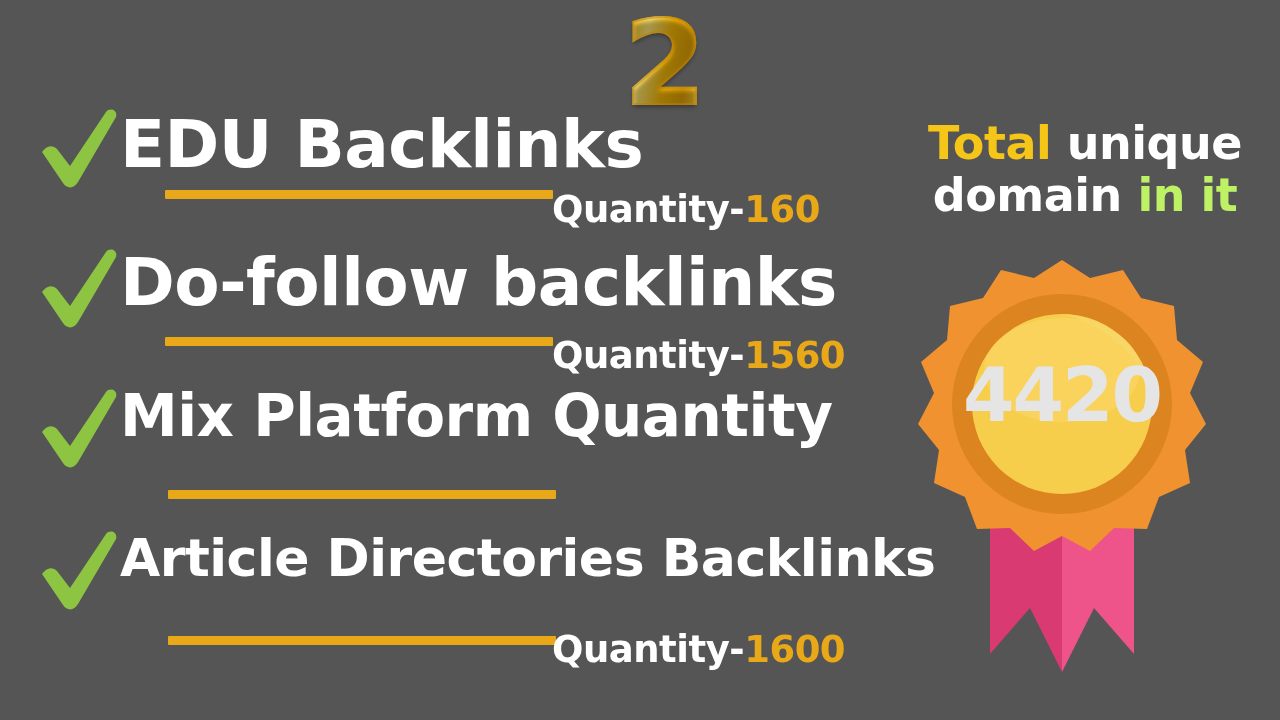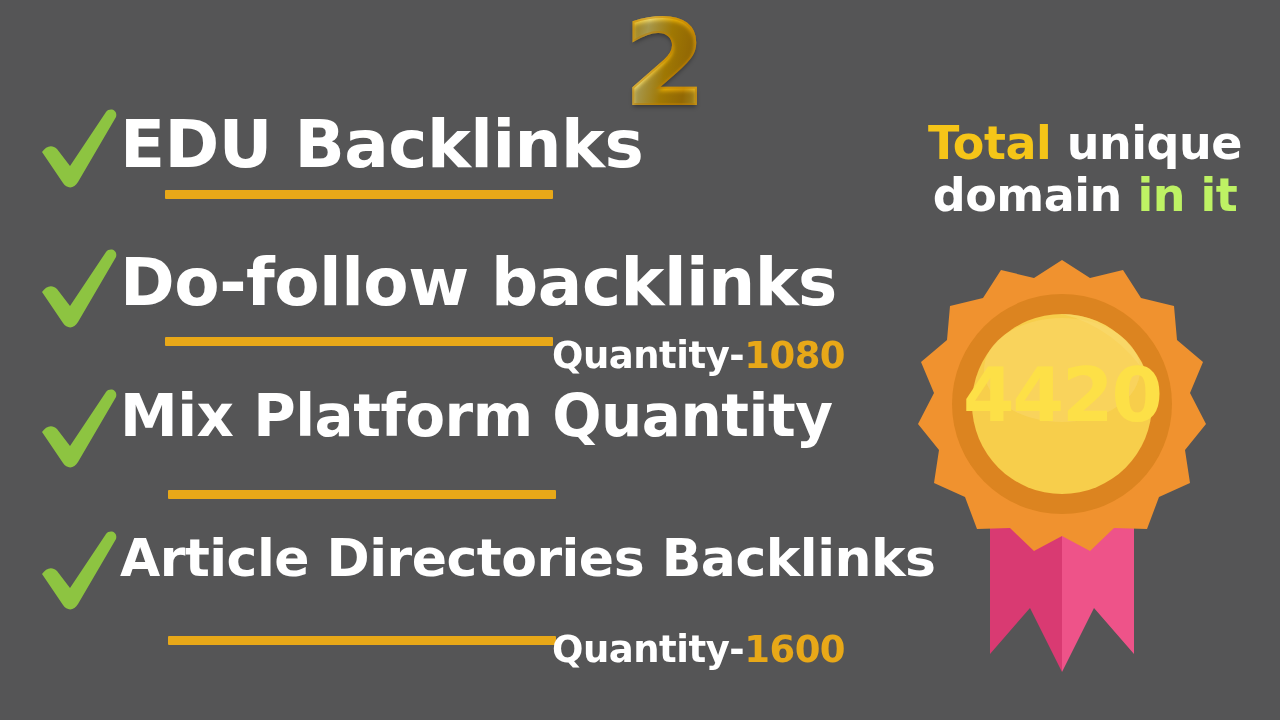--- a/index.html
+++ b/index.html
@@ -119,21 +119,21 @@
 
   .badge-number {
     position:absolute;
     left:22px; top:352px;
     width:300px;
     text-align:center;
     font-family:"DejaVu Sans", sans-serif;
     font-weight:bold;
     font-size:74px;
     letter-spacing:-2px;
-    color:#fde047;
+    color:#e5e5e5;
     pointer-events:none;
   }
 </style>
 </head>
 <body>
 
 <div id="canvas">
 
   <div class="balloon">2</div>
 
@@ -141,32 +141,35 @@
 
     <div class="row" id="row1">
       <span class="check">
         <svg viewBox="0 0 86 86" xmlns="http://www.w3.org/2000/svg">
           <path d="M6 44 C10 38 16 36 21 41 L34 58 L70 4 C74 -1 82 2 80 9 L42 74 C38 81 31 81 27 75 Z" fill="#8DC441"></path>
         </svg>
       </span>
       <span class="label">EDU Backlinks</span>
     </div>
     <div class="rule" id="rule1"></div>
+    <div class="qty" id="qty1">
+      <span>Quantity-</span><span class="num">160</span>
+    </div>
 
     <div class="row" id="row2">
       <span class="check">
         <svg viewBox="0 0 86 86" xmlns="http://www.w3.org/2000/svg">
           <path d="M6 44 C10 38 16 36 21 41 L34 58 L70 4 C74 -1 82 2 80 9 L42 74 C38 81 31 81 27 75 Z" fill="#8DC441"></path>
         </svg>
       </span>
       <span class="label">Do-follow backlinks</span>
     </div>
     <div class="rule" id="rule2"></div>
     <div class="qty" id="qty2">
-      <span>Quantity-</span><span class="num">1080</span>
+      <span>Quantity-</span><span class="num">1560</span>
     </div>
 
     <div class="row" id="row3">
       <span class="check">
         <svg viewBox="0 0 86 86" xmlns="http://www.w3.org/2000/svg">
           <path d="M6 44 C10 38 16 36 21 41 L34 58 L70 4 C74 -1 82 2 80 9 L42 74 C38 81 31 81 27 75 Z" fill="#8DC441"></path>
         </svg>
       </span>
       <span class="label">Mix Platform Quantity</span>
     </div>

